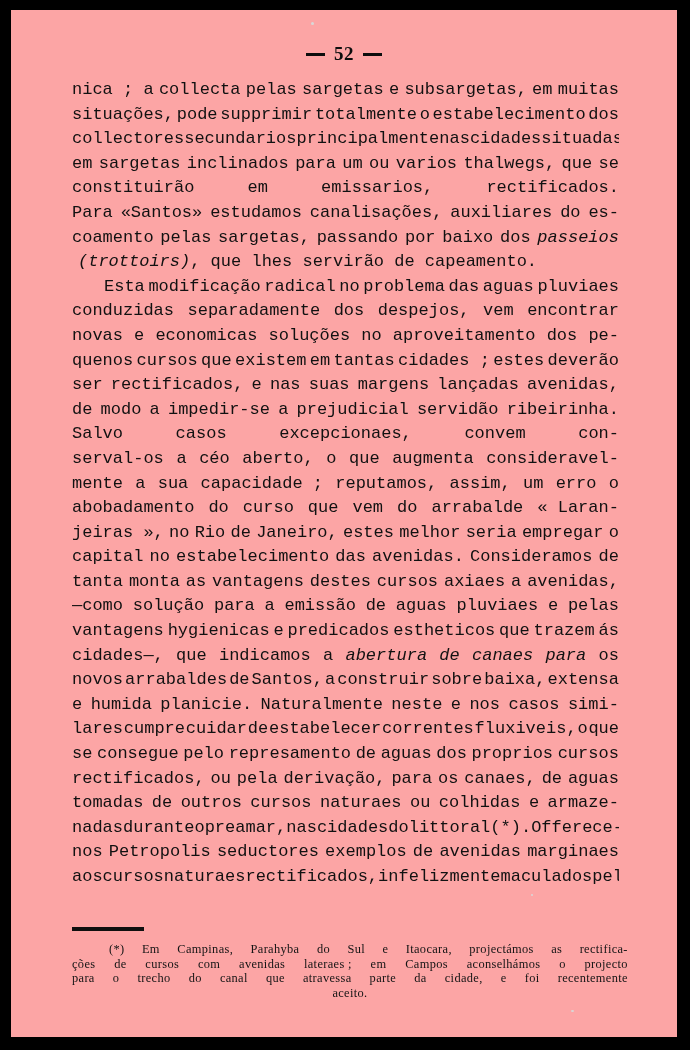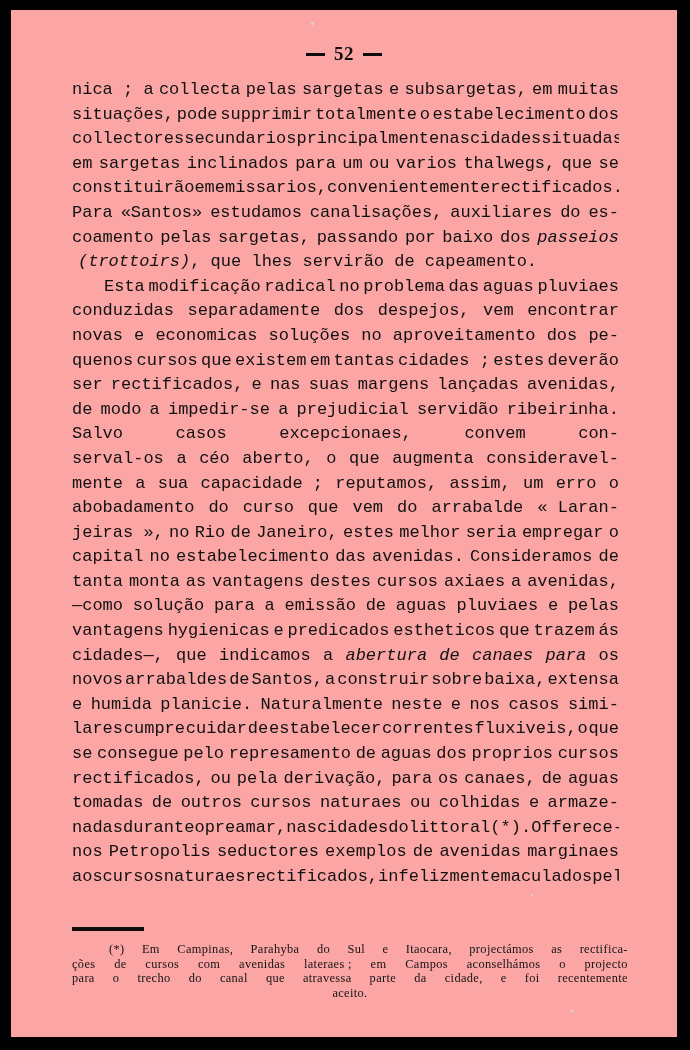--- a/index.html
+++ b/index.html
@@ -141,21 +141,21 @@
 
     <div id="folio">
       <span class="dash"></span><span class="folio-num">52</span><span class="dash"></span>
     </div>
 
     <div id="text-column">
         <div class="body-line justify"><span class="w">nica ; a</span><span class="w">collecta</span><span class="w">pelas</span><span class="w">sargetas</span><span class="w">e</span><span class="w">subsargetas,</span><span class="w">em</span><span class="w">muitas</span></div>
         <div class="body-line justify"><span class="w">situações,</span><span class="w">pode</span><span class="w">supprimir</span><span class="w">totalmente</span><span class="w">o</span><span class="w">estabelecimento</span><span class="w">dos</span></div>
         <div class="body-line justify"><span class="w">collectores</span><span class="w">secundarios</span><span class="w">principalmente</span><span class="w">nas</span><span class="w">cidades</span><span class="w">situadas</span></div>
         <div class="body-line justify"><span class="w">em</span><span class="w">sargetas</span><span class="w">inclinados</span><span class="w">para</span><span class="w">um</span><span class="w">ou</span><span class="w">varios</span><span class="w">thalwegs,</span><span class="w">que</span><span class="w">se</span></div>
-        <div class="body-line justify"><span class="w">constituirão</span><span class="w">em</span><span class="w">emissarios,</span><span class="w">convenientemente</span><span class="w">rectificados.</span></div>
+        <div class="body-line justify"><span class="w">constituirão</span><span class="w">em</span><span class="w">emissarios,</span><span class="w">rectificados.</span></div>
         <div class="body-line justify"><span class="w">Para</span><span class="w">«Santos»</span><span class="w">estudamos</span><span class="w">canalisações,</span><span class="w">auxiliares</span><span class="w">do</span><span class="w">es-</span></div>
         <div class="body-line justify"><span class="w">coamento</span><span class="w">pelas</span><span class="w">sargetas,</span><span class="w">passando</span><span class="w">por</span><span class="w">baixo</span><span class="w">dos</span><span class="w it">passeios</span></div>
         <div class="body-line flush"><span class="w"><span class="it">(trottoirs)</span>, que lhes servirão de capeamento.</span></div>
         <div class="body-line justify indent"><span class="w">Esta</span><span class="w">modificação</span><span class="w">radical</span><span class="w">no</span><span class="w">problema</span><span class="w">das</span><span class="w">aguas</span><span class="w">pluviaes</span></div>
         <div class="body-line justify"><span class="w">conduzidas</span><span class="w">separadamente</span><span class="w">dos</span><span class="w">despejos,</span><span class="w">vem</span><span class="w">encontrar</span></div>
         <div class="body-line justify"><span class="w">novas</span><span class="w">e</span><span class="w">economicas</span><span class="w">soluções</span><span class="w">no</span><span class="w">aproveitamento</span><span class="w">dos</span><span class="w">pe-</span></div>
         <div class="body-line justify"><span class="w">quenos</span><span class="w">cursos</span><span class="w">que</span><span class="w">existem</span><span class="w">em</span><span class="w">tantas</span><span class="w">cidades ;</span><span class="w">estes</span><span class="w">deverão</span></div>
         <div class="body-line justify"><span class="w">ser</span><span class="w">rectificados,</span><span class="w">e</span><span class="w">nas</span><span class="w">suas</span><span class="w">margens</span><span class="w">lançadas</span><span class="w">avenidas,</span></div>
         <div class="body-line justify"><span class="w">de</span><span class="w">modo</span><span class="w">a</span><span class="w">impedir-se</span><span class="w">a</span><span class="w">prejudicial</span><span class="w">servidão</span><span class="w">ribeirinha.</span></div>
         <div class="body-line justify"><span class="w">Salvo</span><span class="w">casos</span><span class="w">excepcionaes,</span><span class="w">convem</span><span class="w">con-</span></div>

